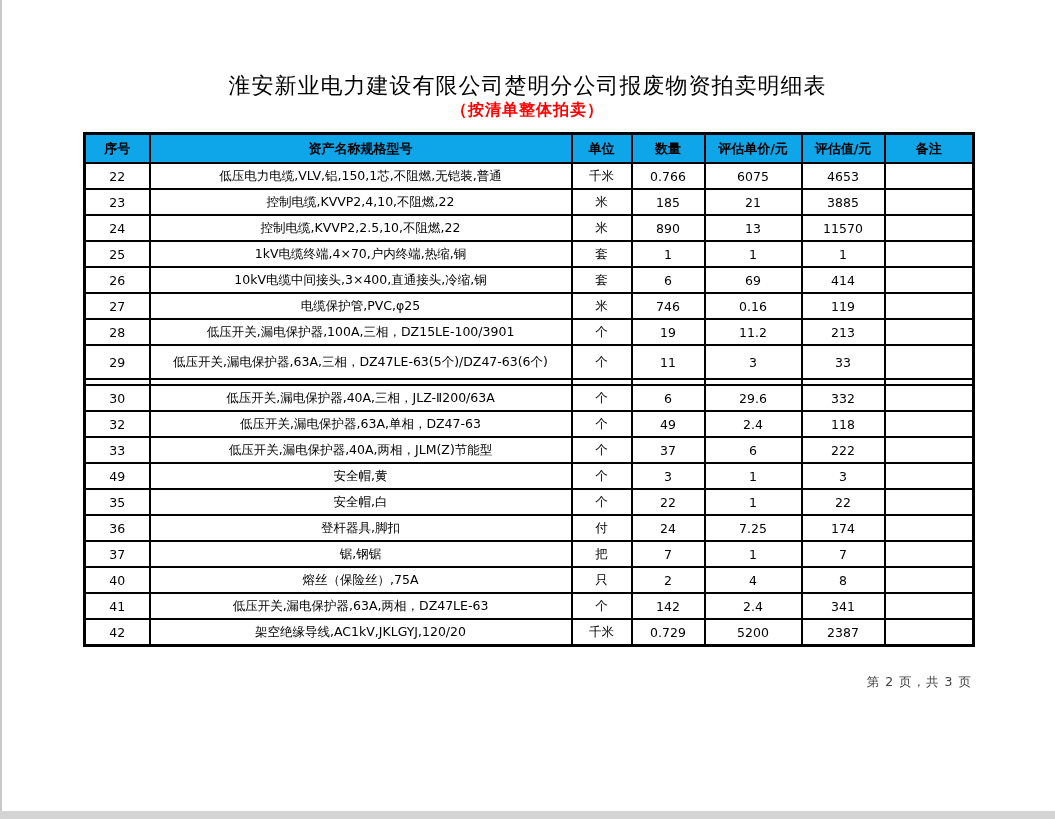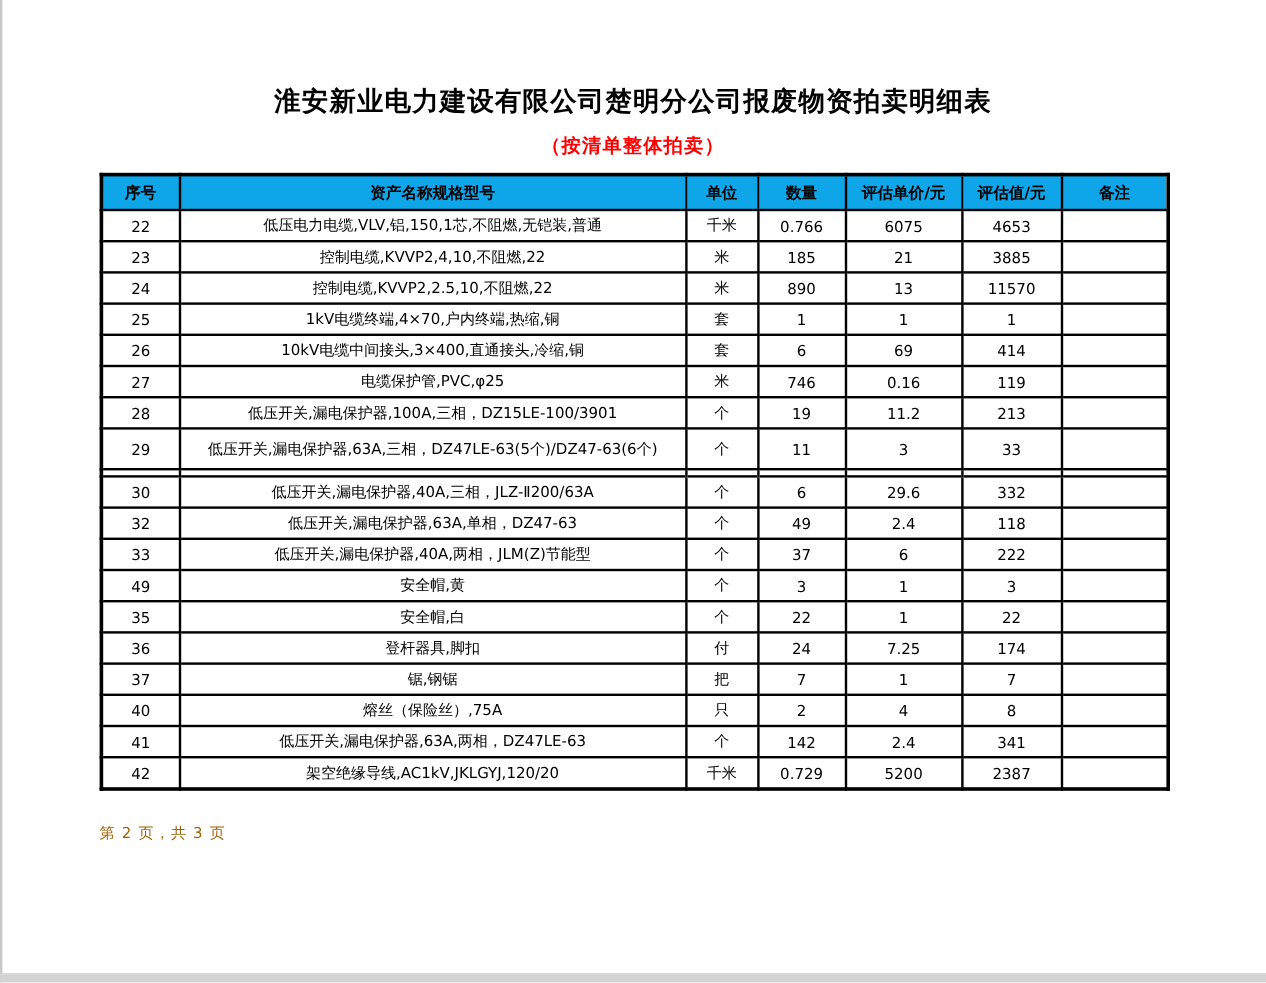--- a/index.html
+++ b/index.html
@@ -27,24 +27,24 @@
     width: 100%; height: 8px;
     background: #d4d4d4;
   }
   .sheet {
     position: absolute;
     left: 83px;
     top: 0;
     width: 889px;
   }
   .doc-title {
-    margin: 72px 0 12px 0;
+    margin: 72px 0 0 0;
     font-size: 22px;
     line-height: 28px;
-    font-weight: bold;
+    font-weight: normal;
     text-align: center;
     color: #000000;
     letter-spacing: 1px;
     white-space: nowrap;
   }
   .doc-subtitle {
     font-size: 16px;
     font-weight: bold;
     text-align: center;
     color: #FF0000;
@@ -79,23 +79,23 @@
     height: 30px;
   }
   table.auction tr.break-row td {
     border-top: 0;
     border-bottom: 0;
     height: 4px;
     padding: 0;
   }
   .page-footer {
     margin-top: 27px;
-    text-align: left;
+    text-align: right;
     font-size: 12.5px;
-    color: #a16207;
+    color: #404040;
     letter-spacing: 1px;
   }
 </style>
 </head>
 <body>
 
 <div class="viewport">
   <div class="left-edge"></div>
 
   <div class="sheet">

